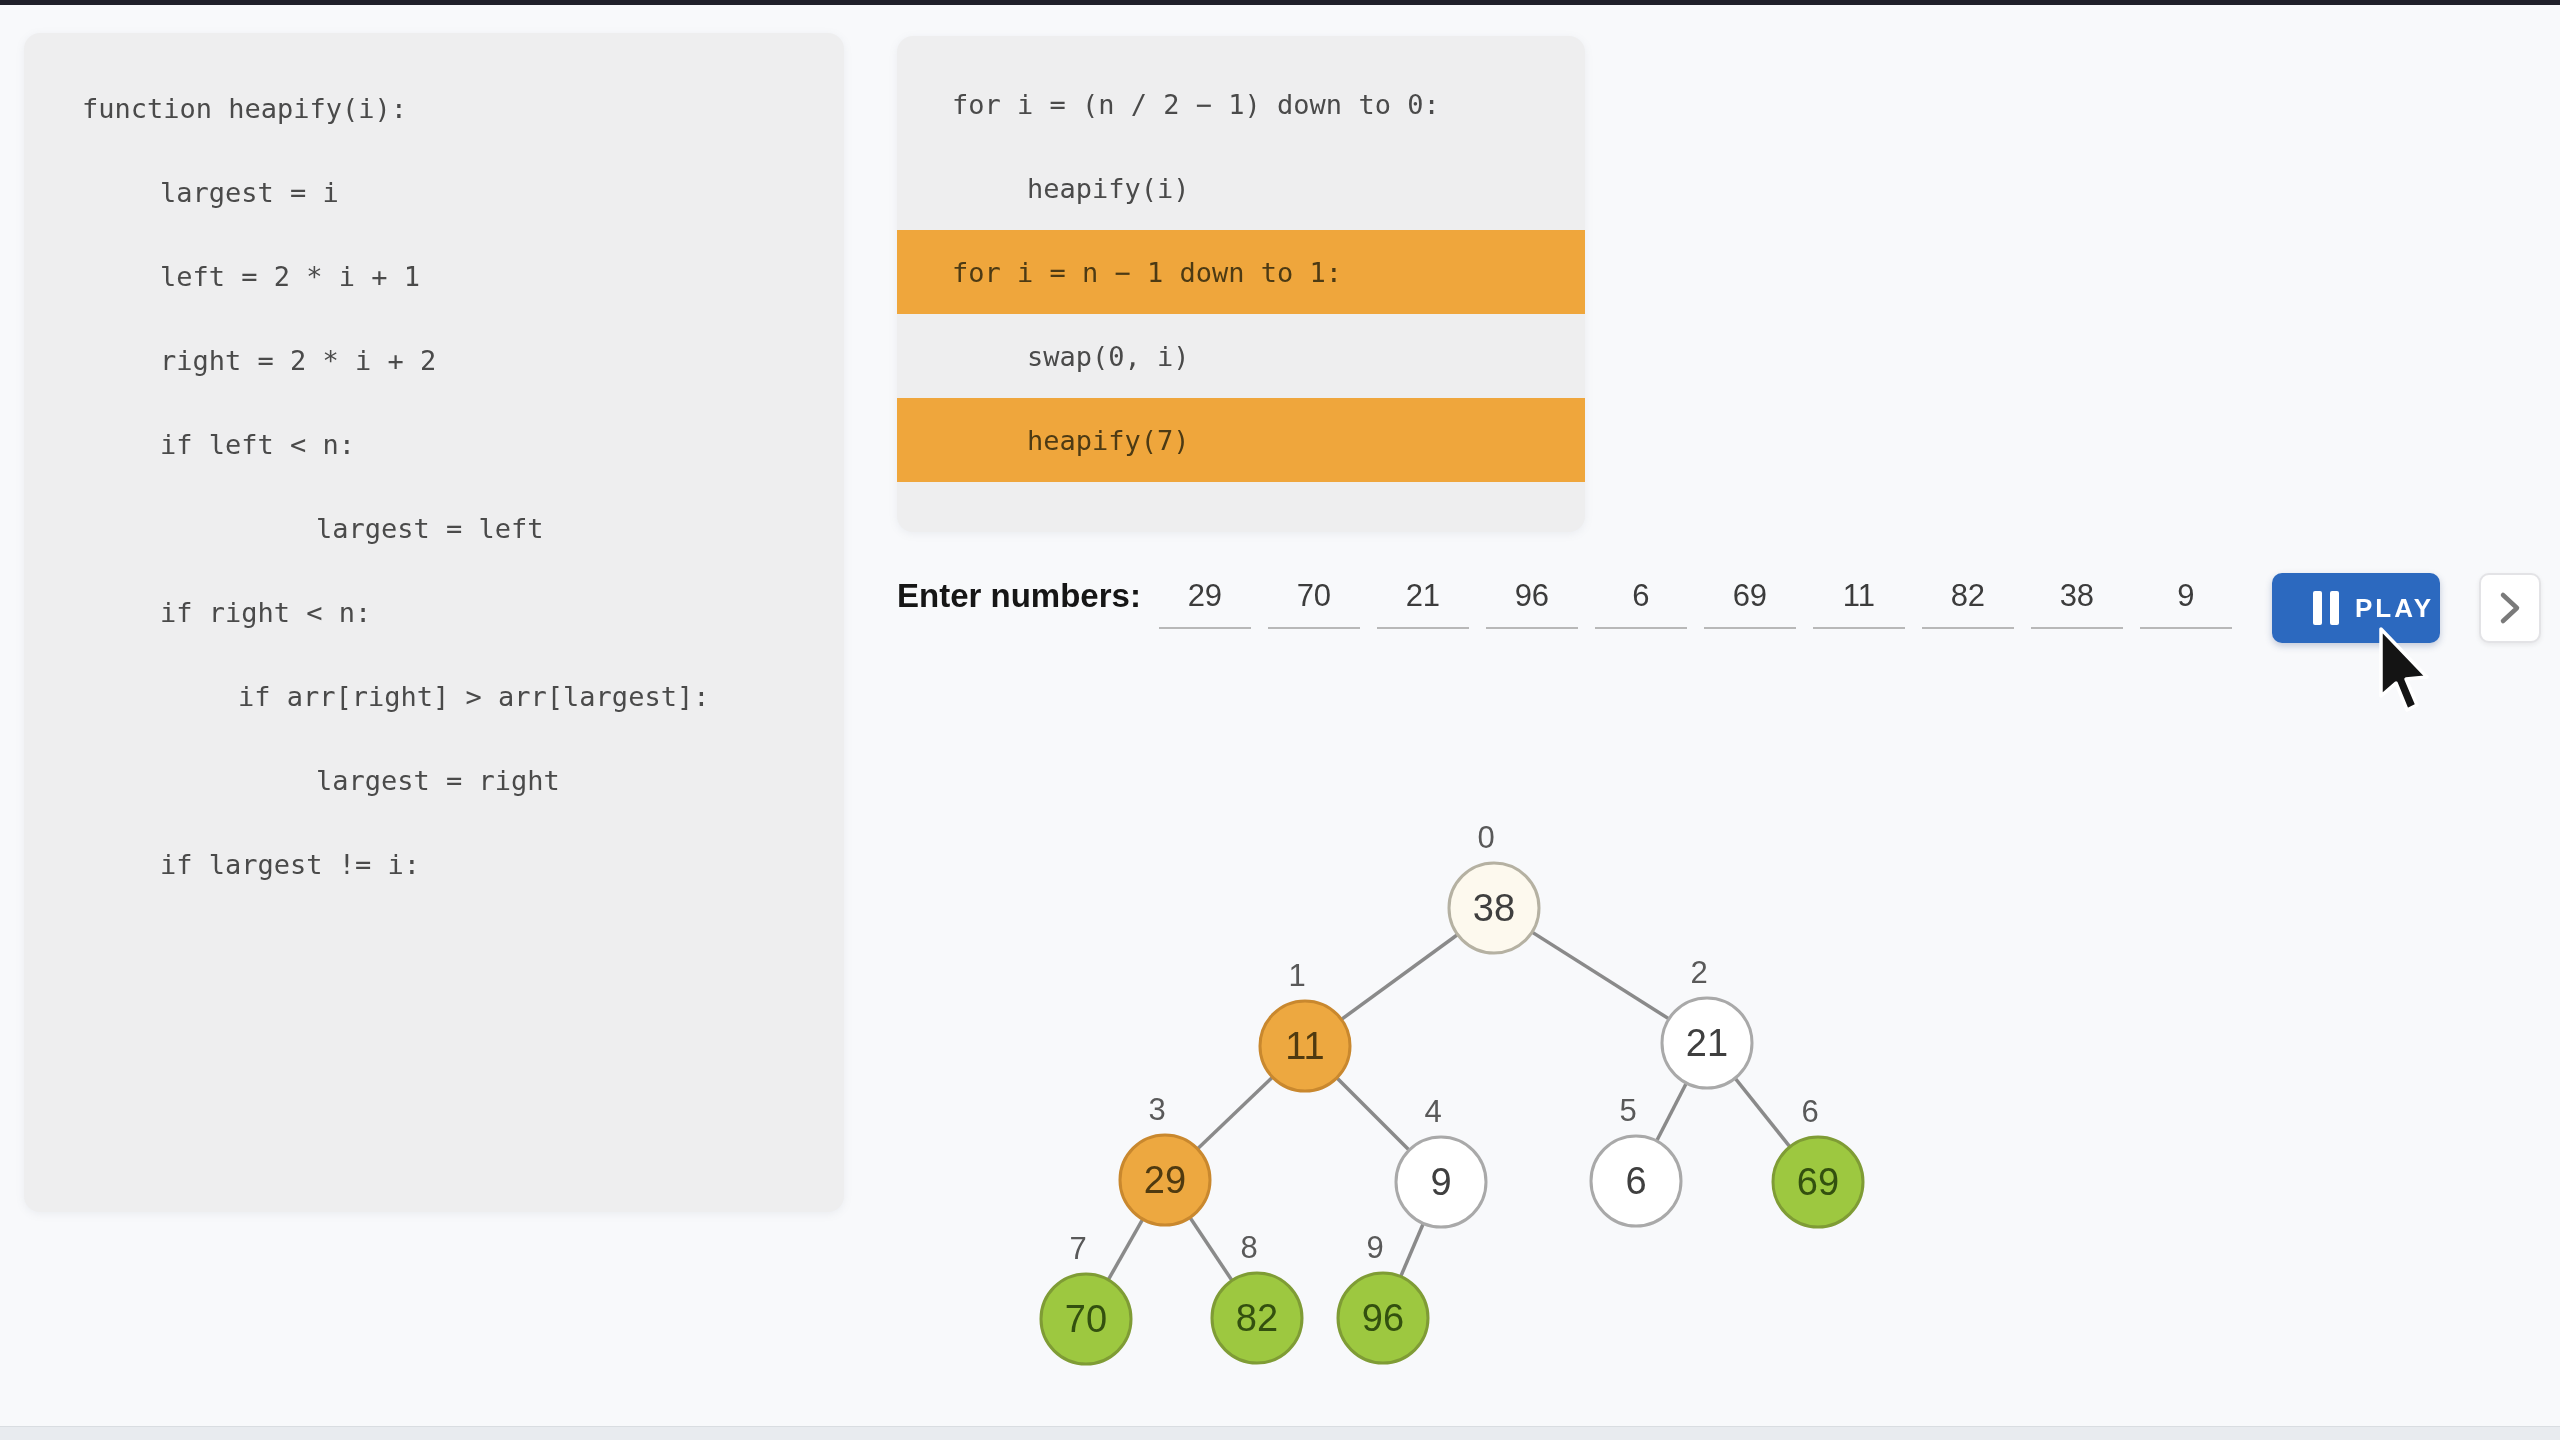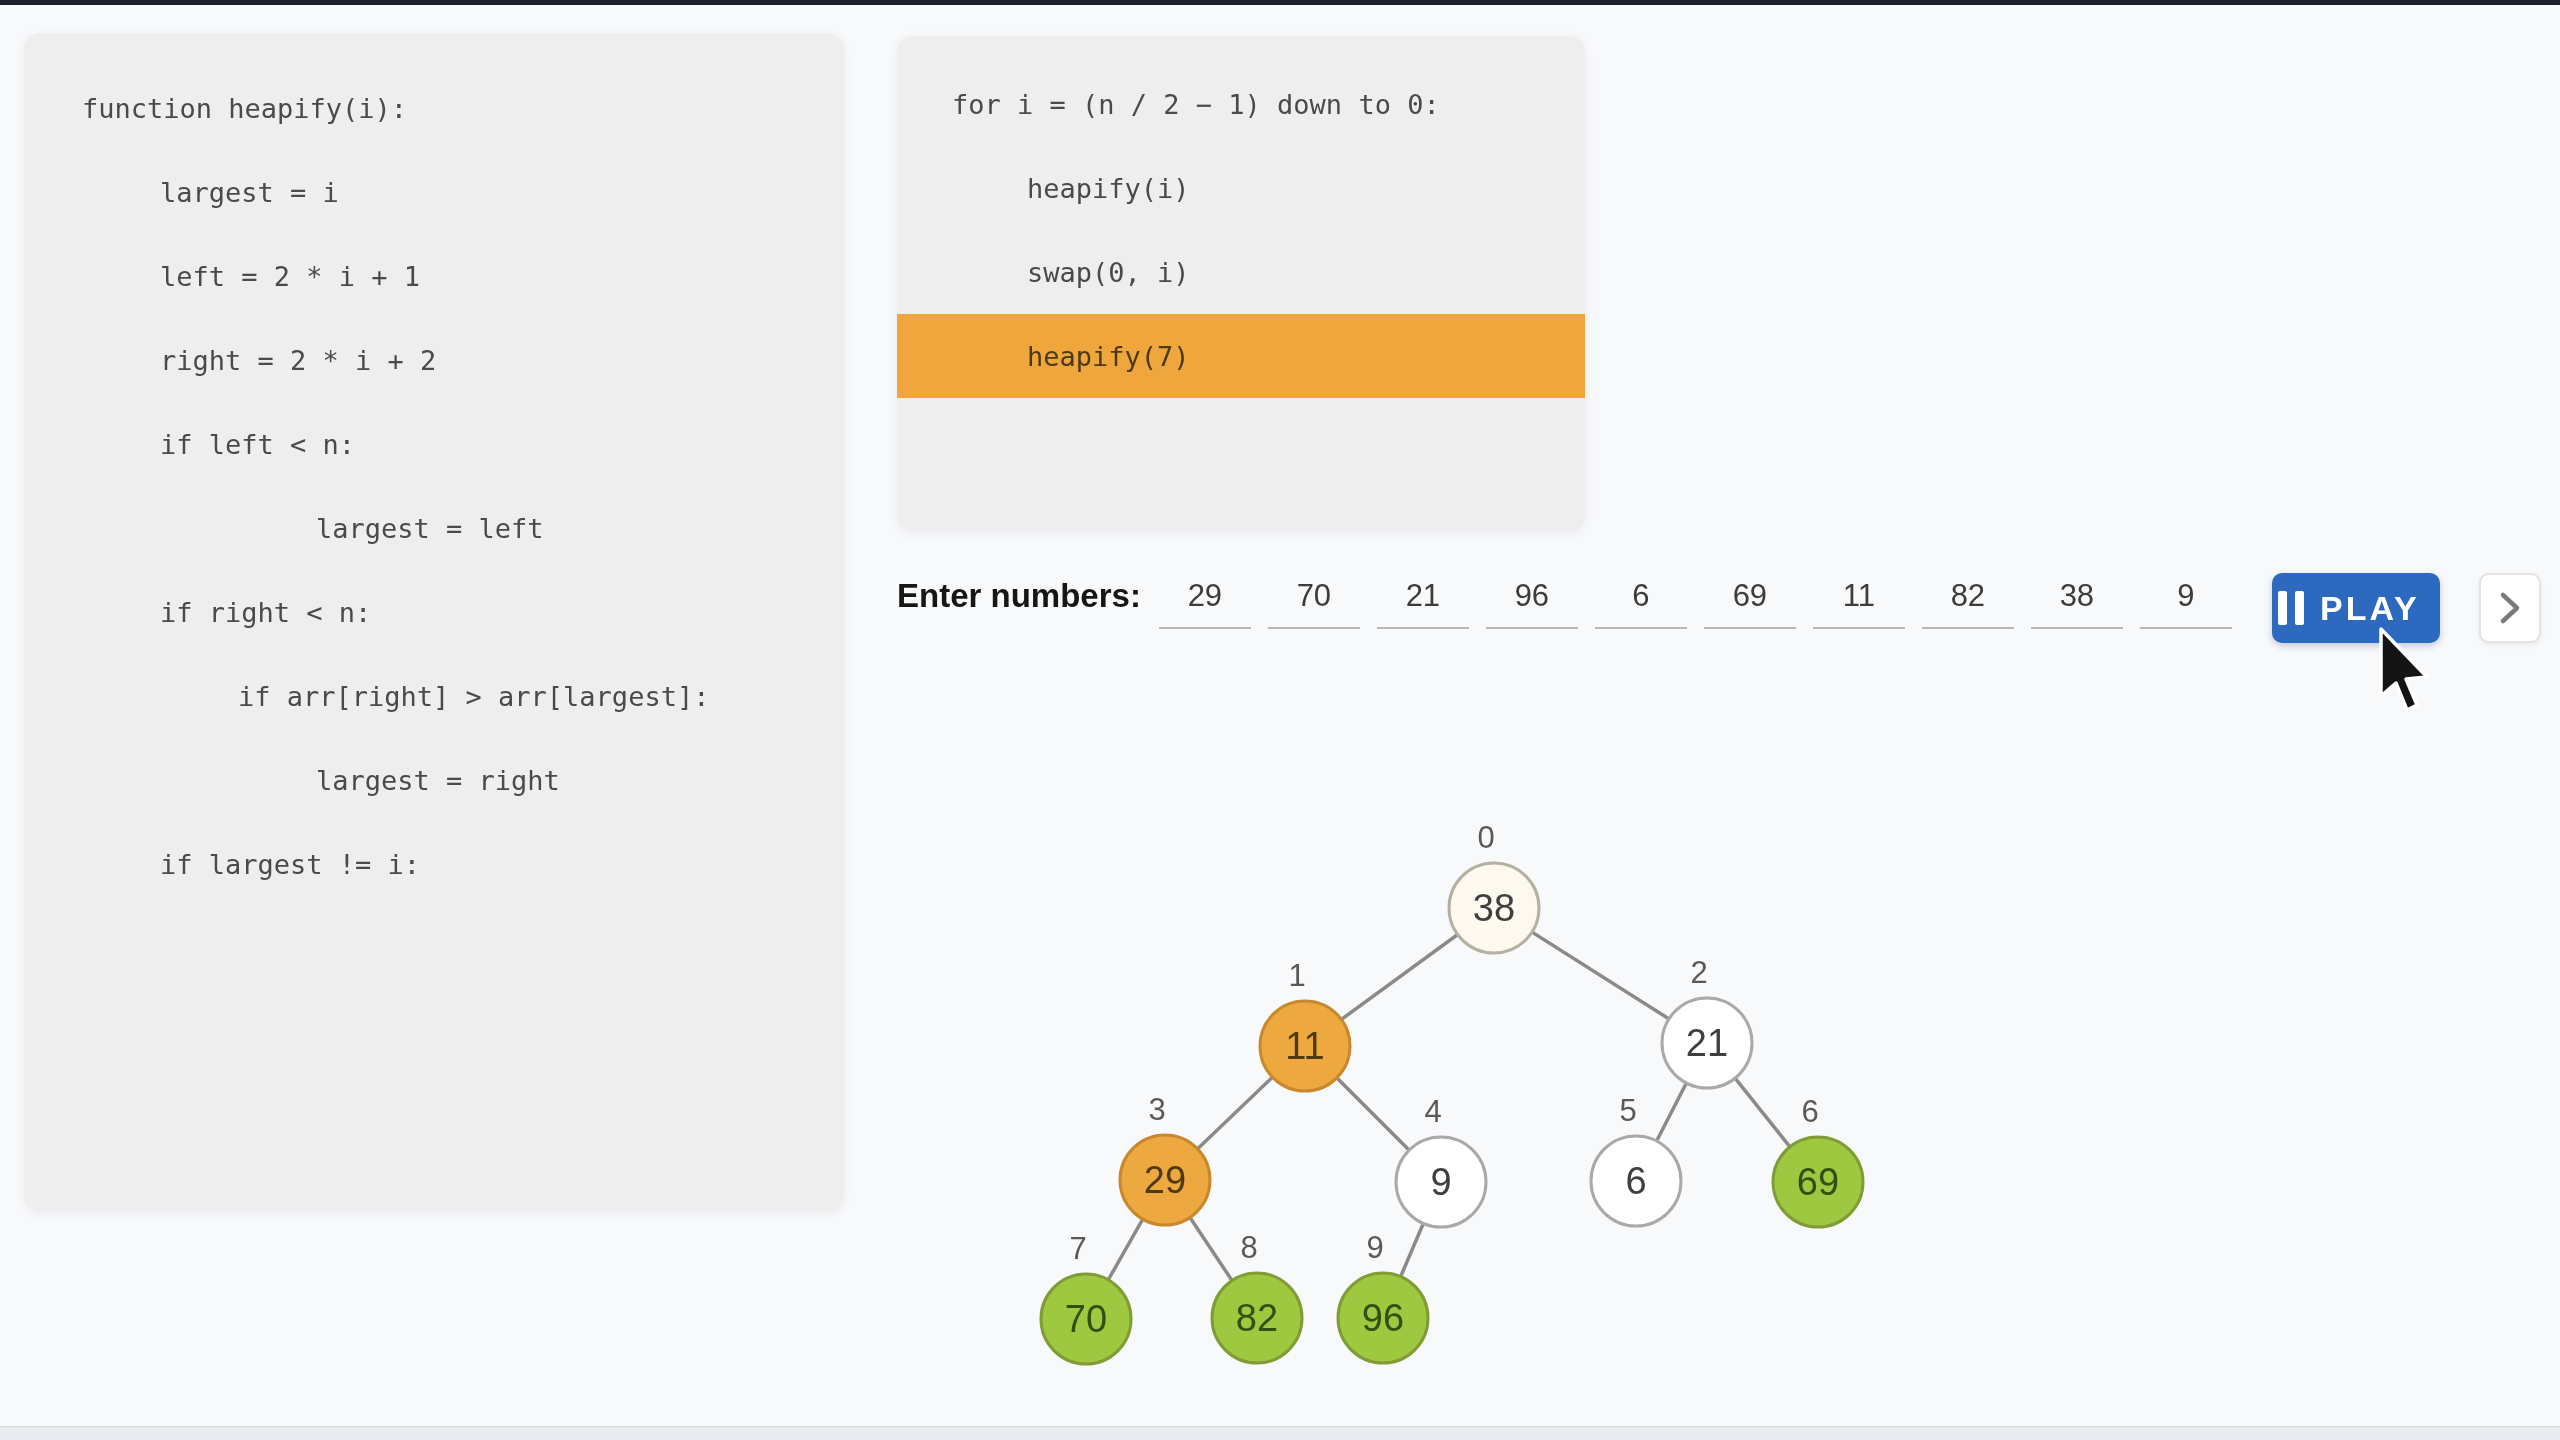--- a/index.html
+++ b/index.html
@@ -24,23 +24,23 @@
   #input-row{position:absolute;left:897px;top:560px;height:86px;display:flex;align-items:center;}
   #enter-label{font-size:33px;font-weight:bold;color:#161616;margin:0 18px 14px 0;white-space:nowrap;}
   .num-field{
     width:92px;margin-right:17px;text-align:center;
     font-size:31px;color:#3c3c3c;
     border-bottom:2px solid #b8b8b8;padding-bottom:13px;
   }
   #play-button{
     position:absolute;left:2272px;top:573px;width:168px;height:70px;
     background:#2c69bf;border:none;border-radius:10px;color:#ffffff;
-    display:flex;align-items:center;justify-content:flex-start;gap:16px;
+    display:flex;align-items:center;justify-content:flex-end;gap:16px;
     font-family:"Liberation Sans", sans-serif;
-    font-size:34px;letter-spacing:3px;font-weight:bold;
+    font-size:26px;letter-spacing:3px;font-weight:bold;
     box-shadow:0 3px 7px rgba(30,60,120,.25);cursor:pointer;
   }
   #next-button{
     position:absolute;left:2479px;top:573px;width:62px;height:70px;
     background:#ffffff;border:2px solid #e3e3e6;border-radius:10px;
     display:flex;align-items:center;justify-content:center;
     box-shadow:0 2px 5px rgba(0,0,0,.07);cursor:pointer;
   }
   #tree-svg{position:absolute;left:1000px;top:780px;}
   #cursor{position:absolute;left:2377px;top:626px;pointer-events:none;}
@@ -59,20 +59,21 @@
     <div class="code-line" style="padding-left: 292px;">largest = left</div>
     <div class="code-line" style="padding-left: 136px;">if right &lt; n:</div>
     <div class="code-line" style="padding-left: 214px;">if arr[right] &gt; arr[largest]:</div>
     <div class="code-line" style="padding-left: 292px;">largest = right</div>
     <div class="code-line" style="padding-left: 136px;">if largest != i:</div>
   </div>
 
 <div id="mainloop-panel" class="code-panel">
     <div class="code-line" style="padding-left: 55px;">for i = (n / 2 − 1) down to 0:</div>
     <div class="code-line" style="padding-left: 130px;">heapify(i)</div>
+    <div class="code-line hl" style="padding-left: 55px;">for i = n − 1 down to 1:</div>
     <div class="code-line" style="padding-left: 130px;">swap(0, i)</div>
     <div class="code-line hl" style="padding-left: 130px;">heapify(7)</div>
   </div>
 
 <div id="input-row">
   <span id="enter-label">Enter numbers:</span>
   <span id="fields" style="display:flex;">
       <span class="num-field">29</span>
       <span class="num-field">70</span>
       <span class="num-field">21</span>

